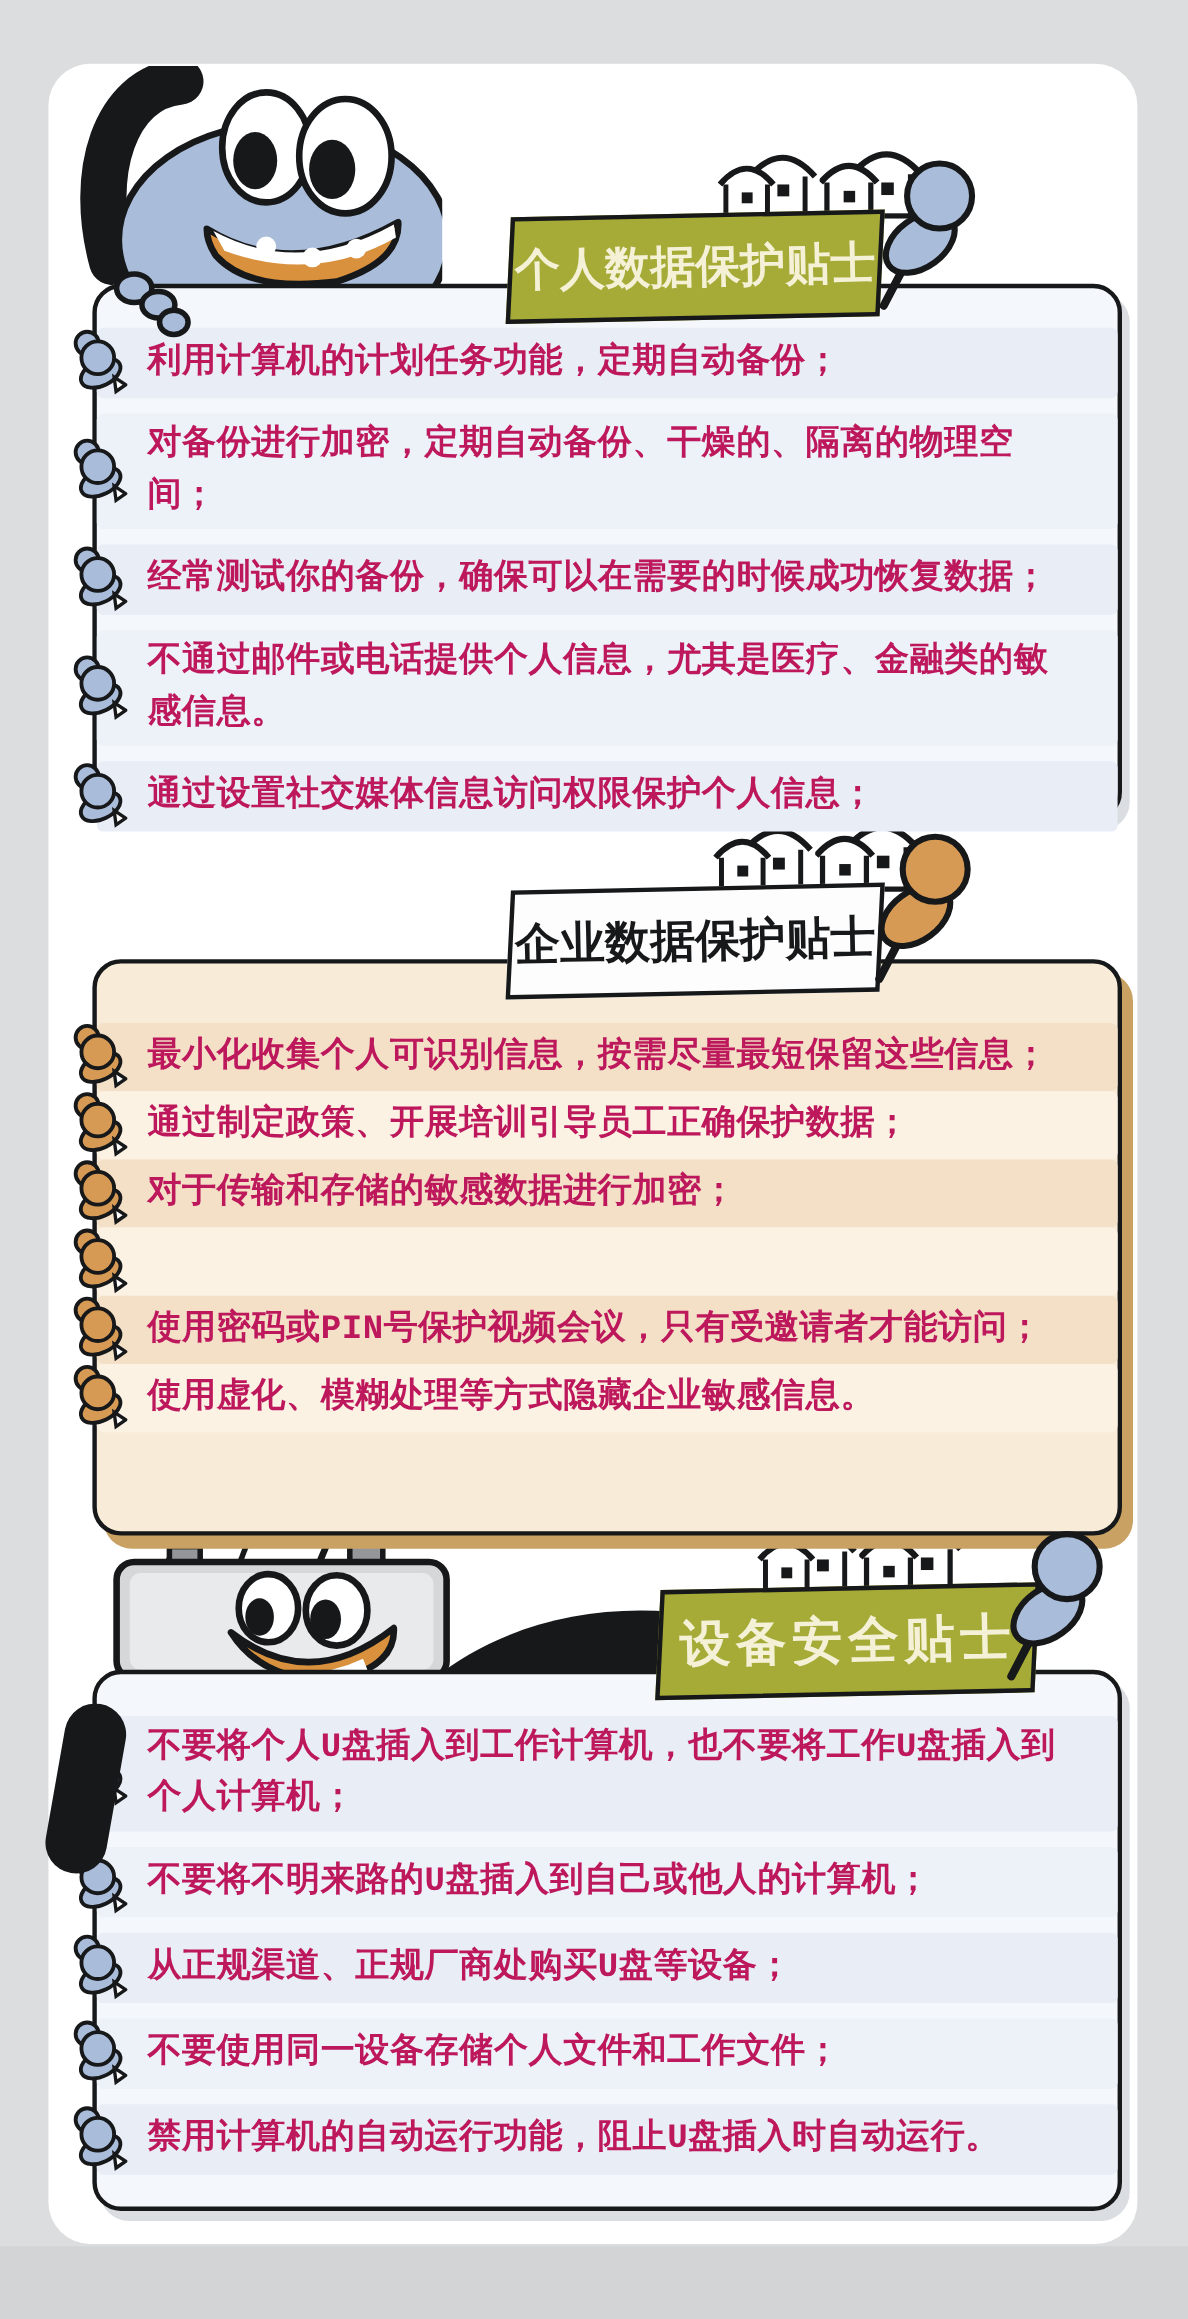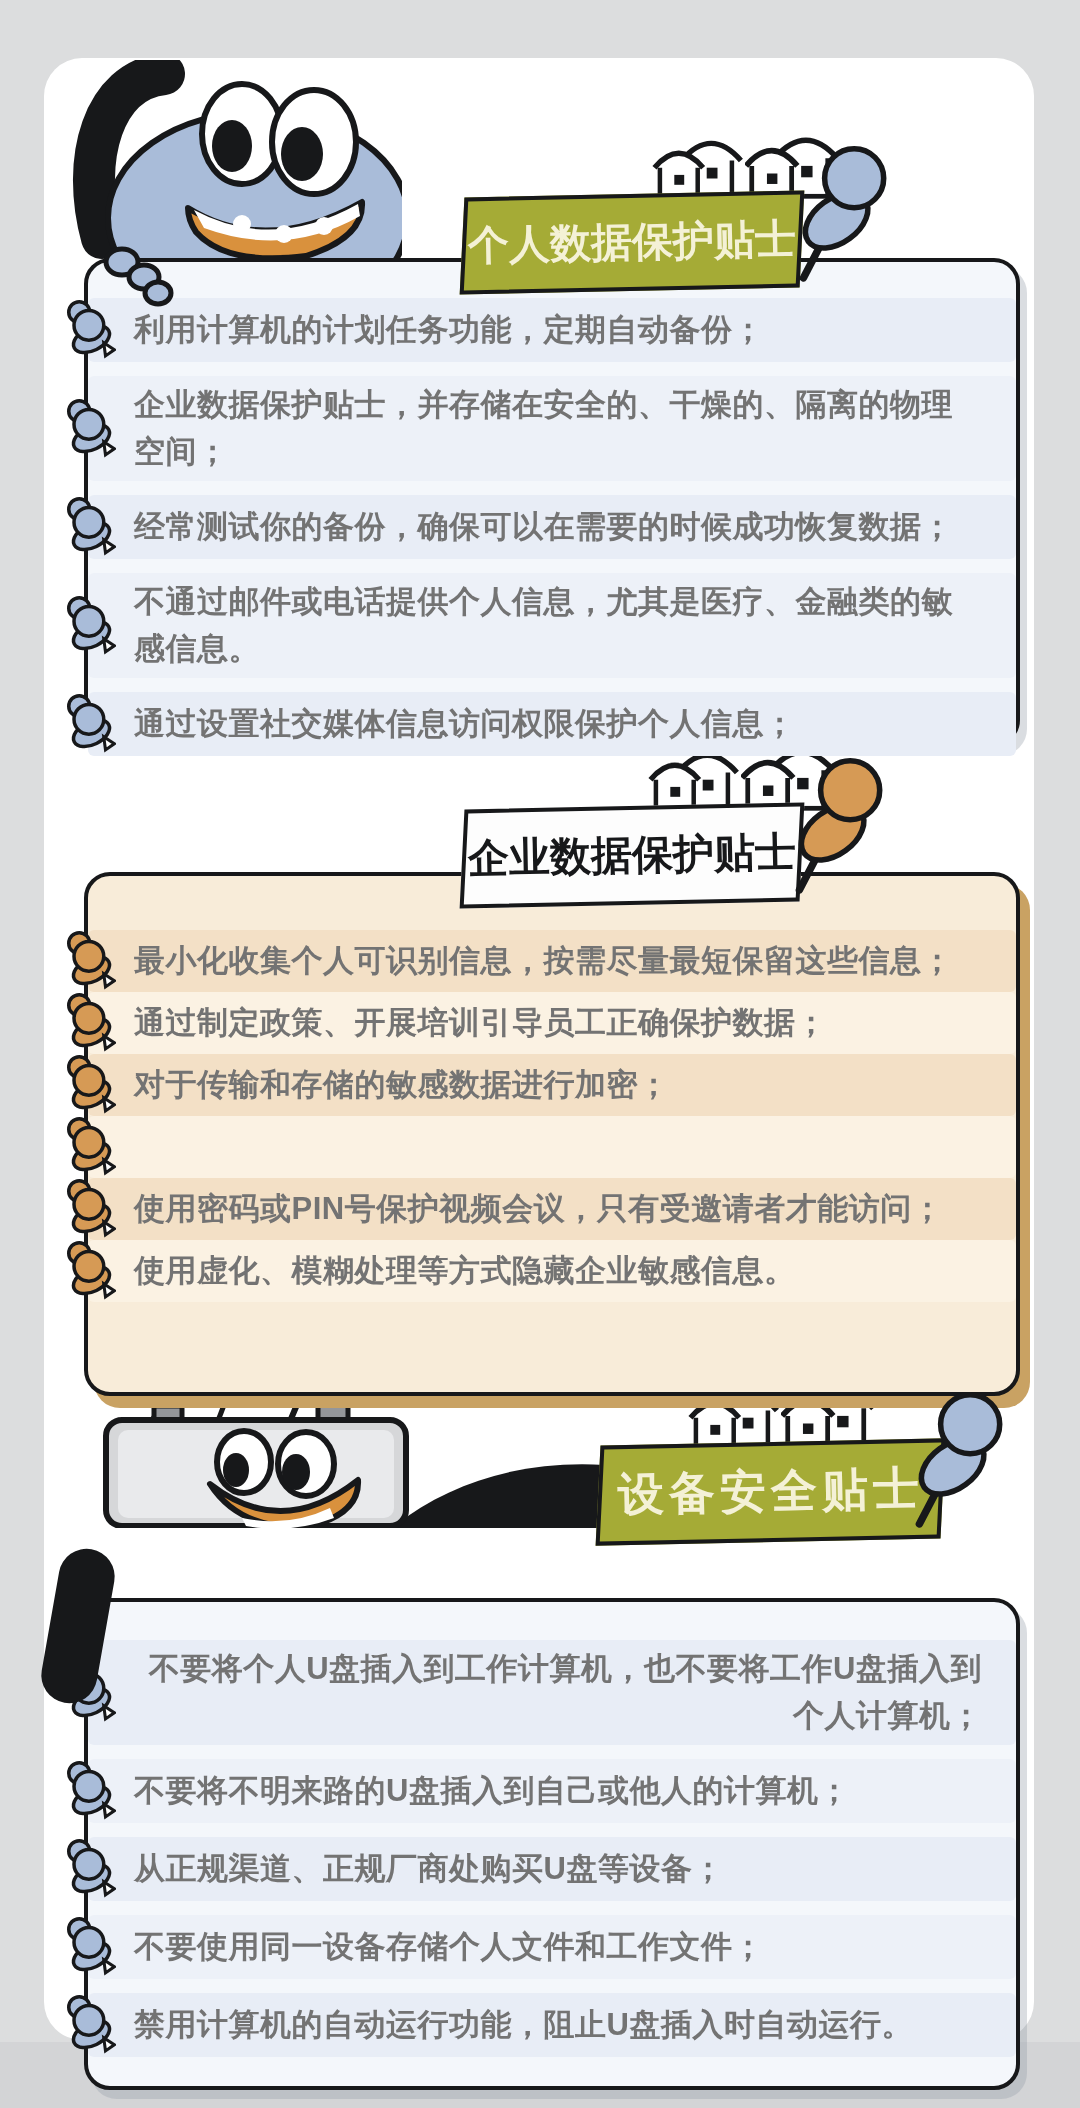--- a/index.html
+++ b/index.html
@@ -5,36 +5,36 @@
   html,body{margin:0;padding:0;background:#d8d9db;}
   .poster{position:relative;width:1080px;height:2108px;background:#dcddde;overflow:hidden;
           font-family:"Liberation Sans","DejaVu Sans",sans-serif;}
   .panel{position:absolute;left:44px;top:58px;width:990px;height:1982px;background:#ffffff;border-radius:38px;z-index:0;}
   .bottom-band{position:absolute;left:0;top:2042px;width:1080px;height:66px;background:#d3d4d6;z-index:0;}
 
   
   .card{position:absolute;left:84px;width:936px;border:4px solid #17181a;border-radius:26px;box-sizing:border-box;z-index:3;}
   .card1{top:258px;height:488px;}
   .card2{top:872px;height:524px;}
-  .card3{top:1598px;height:492px;text-align:right;}
+  .card3{top:1518px;height:492px;}
   .card-blue{background:#f4f7fb;box-shadow:7px 9px 0 rgba(150,158,170,.35);}
   .card-tan{background:#f8ecd9;box-shadow:10px 12px 0 #c9a263;}
 
   .tips{list-style:none;margin:0;display:flex;flex-direction:column;}
   .card1 .tips{padding:36px 30px 26px 46px;gap:14px;}
   .card2 .tips{padding:54px 30px 24px 46px;}
   .card3 .tips{padding:38px 30px 26px 46px;gap:14px;}
   .tip{position:relative;display:flex;align-items:center;min-height:64px;border-radius:6px;
        margin:0 -30px 0 -46px;padding:6px 34px 6px 46px;box-sizing:border-box;}
   .card2 .tip{min-height:62px;}
   .card-blue .tip{background:#e8edf6;}
   .card-blue .tip:nth-child(even){background:#edf1f8;}
   .card-tan .tip{background:#f3e0c6;}
   .card-tan .tip:nth-child(even){background:#fbf2e3;}
-  .tip-text{font-size:31px;font-weight:700;color:#737373;line-height:1.5;letter-spacing:.5px;}
+  .tip-text{font-size:31px;font-weight:700;color:#be185d;line-height:1.5;letter-spacing:.5px;font-family:Liberation Mono, monospace;}
 
   .pin-bullet{position:absolute;left:-28px;top:50%;transform:translateY(-52%);width:56px;height:62px;}
   .pin-bullet svg{width:56px;height:62px;stroke:#17181a;}
   .card-blue .pin-bullet svg{fill:#a9bcd9;}
   .card-tan  .pin-bullet svg{fill:#d69a55;}
 
   
   .banner{position:absolute;z-index:4;display:flex;align-items:center;justify-content:center;
           border:4px solid #17181a;box-sizing:border-box;transform:rotate(-1.2deg) skewX(-4deg);}
   .banner-green{background:#a5ab36;}
@@ -133,21 +133,21 @@
       <li class="tip">
         <span class="pin-bullet"><svg viewBox="0 0 64 70">
               <use href="#pinBullet"></use>
             </svg></span>
         <span class="tip-text">利用计算机的计划任务功能，定期自动备份；</span>
       </li>
       <li class="tip">
         <span class="pin-bullet"><svg viewBox="0 0 64 70">
               <use href="#pinBullet"></use>
             </svg></span>
-        <span class="tip-text">企业数据保护贴士，并存储在安全的、干燥的、隔离的物理空间；</span>
+        <span class="tip-text">对备份进行加密，定期自动备份、干燥的、隔离的物理空间；</span>
       </li>
       <li class="tip">
         <span class="pin-bullet"><svg viewBox="0 0 64 70">
               <use href="#pinBullet"></use>
             </svg></span>
         <span class="tip-text">经常测试你的备份，确保可以在需要的时候成功恢复数据；</span>
       </li>
       <li class="tip">
         <span class="pin-bullet"><svg viewBox="0 0 64 70">
               <use href="#pinBullet"></use>

